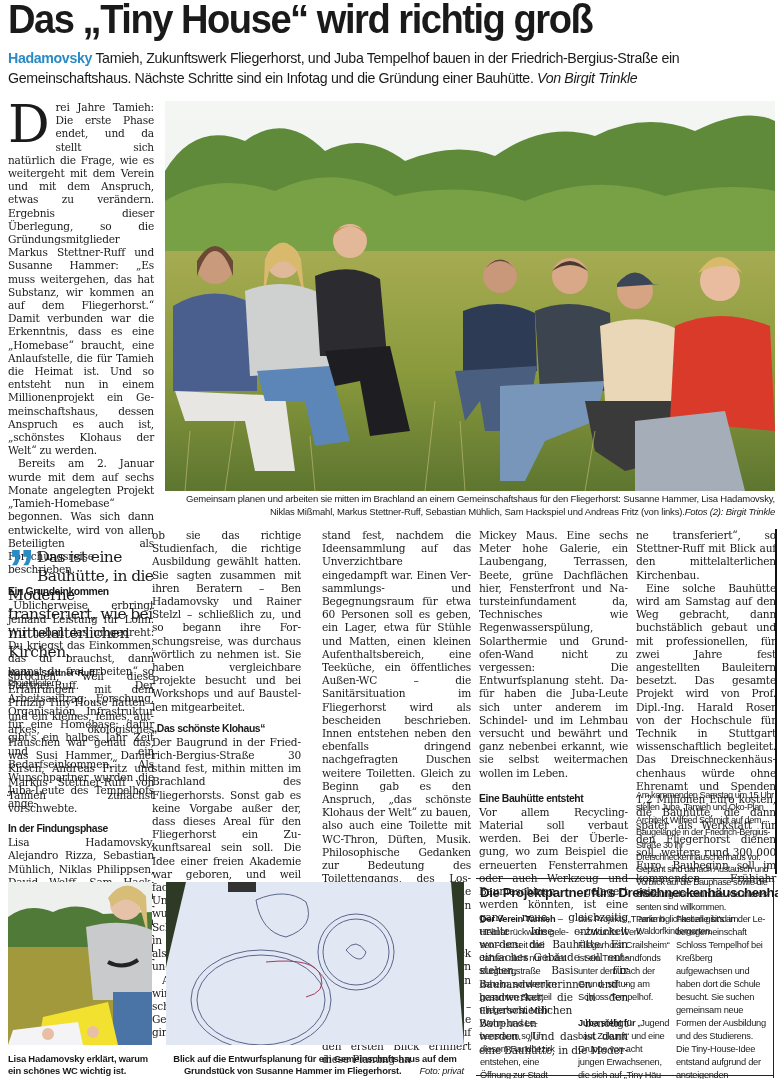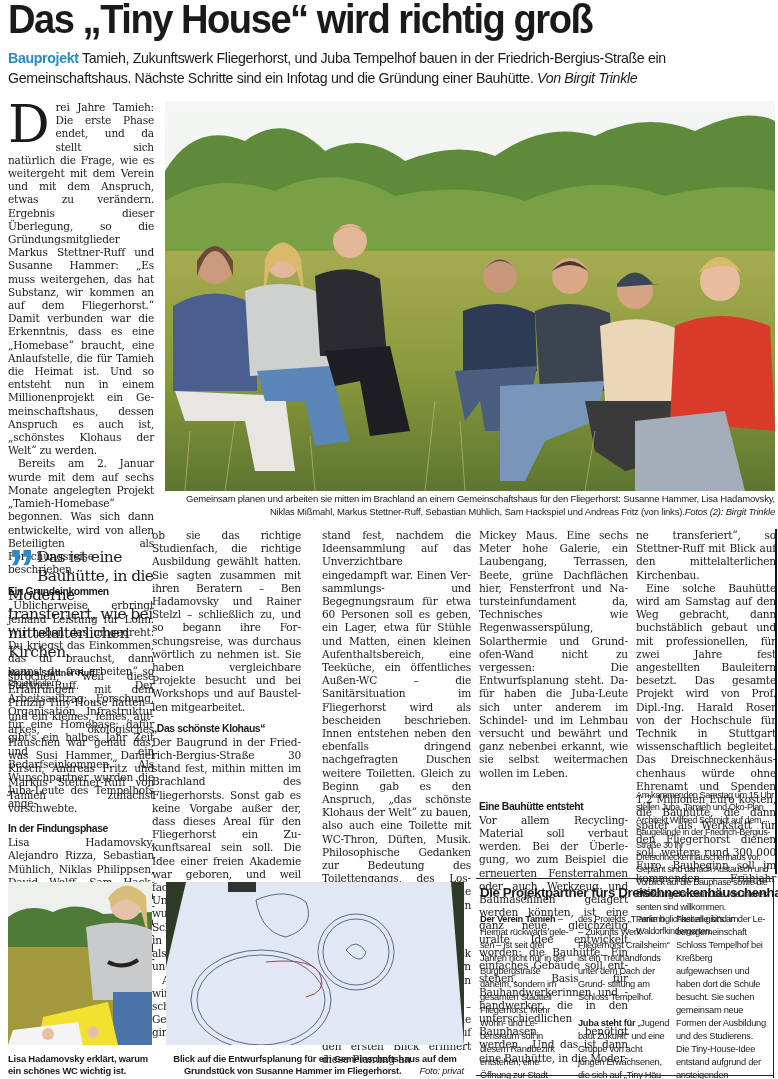--- a/index.html
+++ b/index.html
@@ -35,21 +35,21 @@
   .infobox .ibcol { position: absolute; top: 34px; width: 92px; }
   .infobox .ibbottom { position: absolute; left: 0; right: 0; bottom: 2px; border-bottom: 1.5px solid #222; }
 
   .rule-right { position: absolute; left: 775px; width: 2px; background: #111; }
 </style>
 </head>
 <body>
 
 <div class="headline">Das „Tiny House“ wird richtig groß</div>
 <div class="deck">
-  <span class="kicker">Bauprojekt</span><span> Tamieh, Zukunftswerk Fliegerhorst, und Juba Tempelhof bauen in der Friedrich-Bergius-Straße ein Gemeinschaftshaus. Nächste Schritte sind ein Infotag und die Gründung einer Bauhütte. </span><span class="byline">Von Birgit Trinkle</span>
+  <span class="kicker">Hadamovsky</span><span> Tamieh, Zukunftswerk Fliegerhorst, und Juba Tempelhof bauen in der Friedrich-Bergius-Straße ein Gemeinschaftshaus. Nächste Schritte sind ein Infotag und die Gründung einer Bauhütte. </span><span class="byline">Von Birgit Trinkle</span>
 </div>
 
 <div class="col" style="left:8px; top:101px; width:146px;">
   <p><span class="dropcap">D</span><span>rei Jahre Tamieh: Die erste Phase endet, und da stellt sich natürlich die Frage, wie es weiter­geht mit dem Verein und mit dem Anspruch, etwas zu verändern. Ergebnis dieser Überlegung, so die Gründungsmitglieder Markus Stettner-Ruff und Susanne Ham­mer: „Es muss weitergehen, das hat Substanz, wir kommen an auf dem Fliegerhorst.“ Damit verbun­den war die Erkenntnis, dass es eine „Homebase“ braucht, eine Anlaufstelle, die für Tamieh die Heimat ist. Und so entsteht nun in einem Millionenprojekt ein Ge­meinschaftshaus, dessen An­spruch es auch ist, „schönstes Klohaus der Welt“ zu werden.</span></p>
   <p class="ind">Bereits am 2. Januar wurde mit dem auf sechs Monate angeleg­ten Projekt „Tamieh-Homebase“ begonnen. Was sich dann entwi­ckelte, wird von allen Beteiligten als Forschungsreise beschrieben.</p>
   <div class="sub" style="margin-top:9px;">Ein Grundeinkommen</div>
   <p>„Üblicherweise erbringt jemand Leistung für Lohn. Wir haben das umgedreht: Du kriegst das Ein­kommen, das du brauchst, dann kannst du frei arbeiten“ so Stett­ner-Ruff. Der Arbeitsauftrag: „Forschung, Organisation, Infra­struktur für eine Homebase; da­für gibt's ein halbes Jahr Zeit und ein Bedarfseinkommen.“ Als Wunschpartner wurden die Ju­ba-Leute des Tempelhofs ange-</p>
 </div>
 
 <div class="quote">
@@ -141,21 +141,21 @@
 </div>
 
 <div class="col" style="left:322px; top:529px; width:149px;">
   <p>stand fest, nachdem die Ideen­sammlung auf das Unverzichtba­re eingedampft war. Einen Ver­sammlungs- und Begegnungs­raum für etwa 60 Personen soll es geben, ein Lager, etwa für Stüh­le und Matten, einen kleinen Auf­enthaltsbereich, eine Teeküche, ein öffentliches Außen-WC – die Sanitärsituation im Fliegerhorst wird als bescheiden beschrieben. Innen entstehen neben den eben­falls dringend nachgefragten Du­schen weitere Toiletten. Gleich zu Beginn gab es den Anspruch, „das schönste Klohaus der Welt“ zu bauen, also auch eine Toilette mit WC-Thron, Düften, Musik. Philo­sophische Gedanken zur Bedeu­tung des Toilettengangs, des Los­lassens, spielen keine kleine Rol­le in der angedachten Homebase.</p>
   <div class="sub" style="margin-top:8px;">Große und kleine Schnecken</div>
   <p>So ist dann Stück für Stück auf 220 Quadratmetern Nutzfläche der Plan für ein „Dreischnecken­häuschenhaus“ entstanden – eine große und zwei kleine Gebäu­de-Schnecken; auf den ersten Blick erinnert diese Planung an</p>
 </div>
 
 <div class="col" style="left:479px; top:529px; width:149px;">
   <p>Mickey Maus. Eine sechs Meter hohe Galerie, ein Laubengang, Terrassen, Beete, grüne Dachflä­chen hier, Fensterfront und Na­tursteinfundament da, Techni­sches wie Regenwasserspülung, Solarthermie und Grund­ofen-Wand nicht zu vergessen: Die Entwurfsplanung steht. Da­für haben die Juba-Leute sich un­ter anderem im Schindel- und im Lehmbau versucht und bewährt und ganz nebenbei erkannt, wie sie selbst weitermachen wollen im Leben.</p>
-  <div class="sub" style="margin-top:20px;">Eine Bauhütte entsteht</div>
+  <div class="sub" style="margin-top:12px;">Eine Bauhütte entsteht</div>
   <p>Vor allem Recycling-Material soll verbaut werden. Bei der Überle­gung, wo zum Beispiel die erneu­erten Fensterrahmen oder auch Werkzeug und Baumaschinen ge­lagert werden könnten, ist eine ganz neue, gleichzeitig uralte Idee entwickelt worden: die Bauhütte. Ein einfaches Gebäude soll ent­stehen, Basis für Bauhandwerke­rinnen und -handwerker, die in den unterschiedlichen Bauphasen benötigt werden. „Und das ist dann eine Bauhütte, in die Moder-</p>
 </div>
 
 <div class="col" style="left:636px; top:529px; width:140px;">
   <p>ne transferiert“, so Stettner-Ruff mit Blick auf den mittelalterli­chen Kirchenbau.</p>
   <p class="ind">Eine solche Bauhütte wird am Samstag auf den Weg gebracht, dann buchstäblich gebaut und mit professionellen, für zwei Jahre fest angestellten Bauleitern be­setzt. Das gesamte Projekt wird von Prof. Dipl.-Ing. Harald Roser von der Hochschule für Technik in Stuttgart wissenschaftlich be­gleitet. Das Dreischneckenhäus­chenhaus würde ohne Ehrenamt und Spenden 1,2 Millionen Euro kosten, die Bauhütte, die dann später als Werkstatt für den Flie­gerhorst dienen soll, weitere rund 300 000 Euro. Baubeginn soll im kommenden Frühjahr sein.</p>
 </div>
 <div class="teaser">Am kommenden Samstag um 15 Uhr stellen Juba, Tamieh und Öko-Plan Ar­chitekt Wilfried Schmidt auf dem Bau­gelände in der Friedrich-Bergius-Straße 30 ihr Dreischneckenhäuschenhaus vor. Geplant sind danach Austausch und Vorblick auf die Bauphase sowie die Gründung der Bauhütte. Alle Interes­senten sind willkommen. Parkmöglich­keiten gibt's am Waldorfkindergarten.</div>
 <div class="rule-right" style="top:529px; height:345px;"></div>
 

